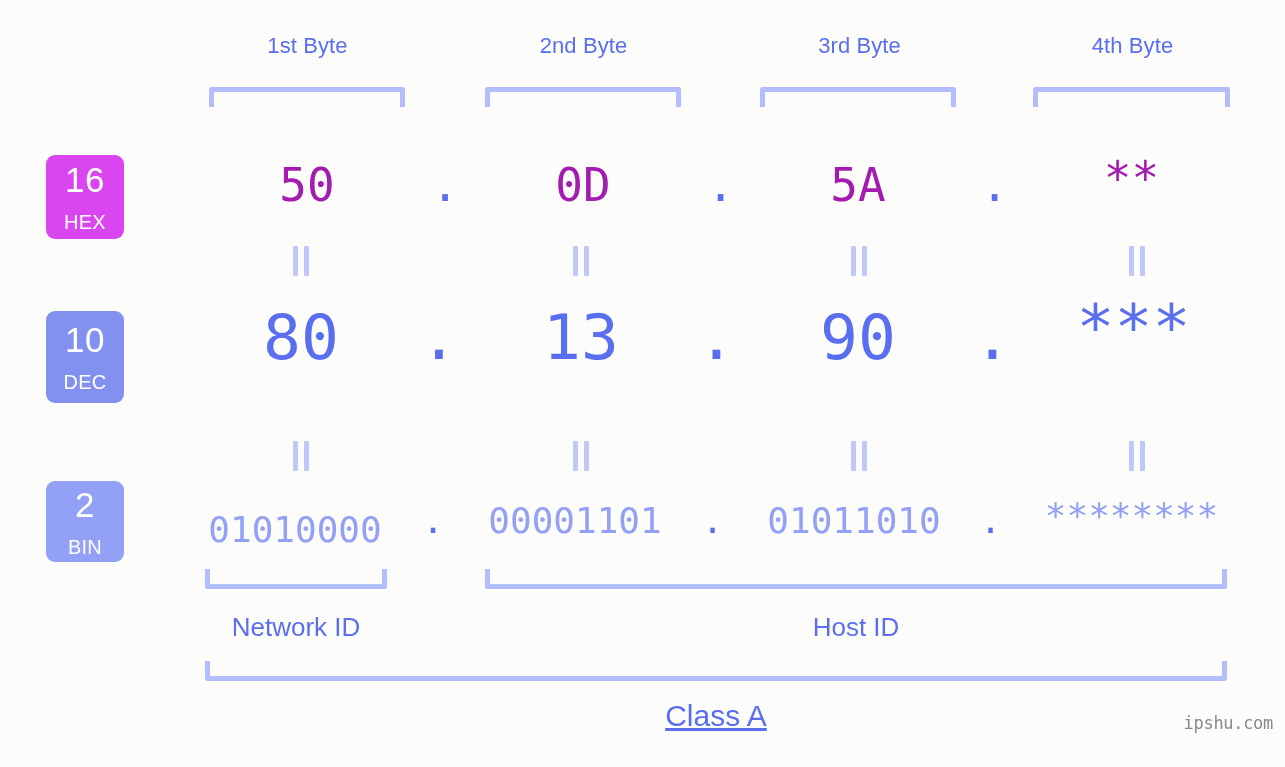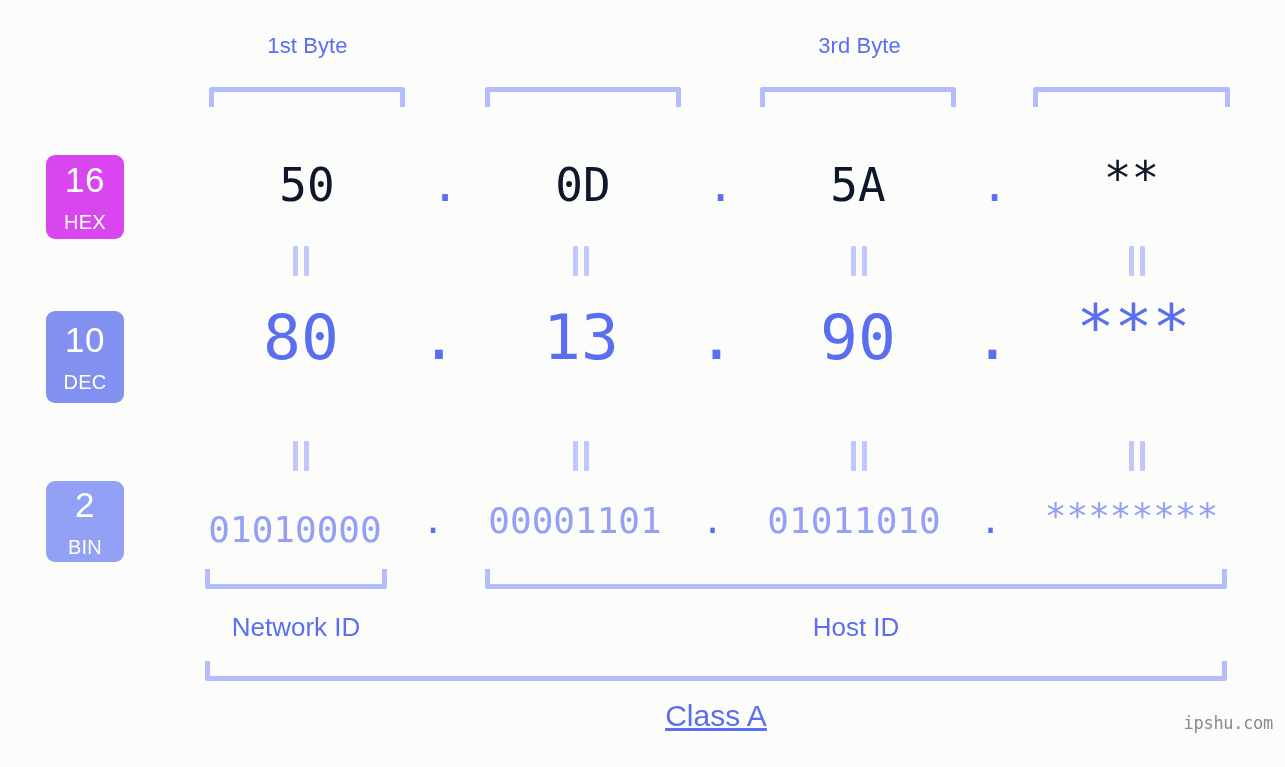--- a/index.html
+++ b/index.html
@@ -85,21 +85,21 @@
     line-height: 1;
   }
   .dot {
     position: absolute;
     text-align: center;
     font-family: "DejaVu Sans Mono", monospace;
     line-height: 1;
   }
 
   
-  .row-hex .cell, .row-hex .dot { color: #0f172a; font-size: 46px; }
+  .row-hex .cell, .row-hex .dot { color: #a21caf; font-size: 46px; }
   .row-hex .dot { color: #5a6ef0; }
 
   
   .row-dec .cell, .row-dec .dot { color: #5a6ef0; font-size: 63px; }
 
   
   .row-bin .cell, .row-bin .dot { color: #93a0f5; font-size: 36px; }
   .row-bin .dot { color: #5a6ef0; }
 
   
@@ -146,21 +146,23 @@
     font-family: "DejaVu Sans Mono", monospace;
     letter-spacing: -.3px;
   }
 </style>
 </head>
 <body>
 
 <div class="stage">
 
   <div class="byte-label" style="left:210px;width:195px;">1st Byte</div>
+  <div class="byte-label" style="left:486px;width:195px;">2nd Byte</div>
   <div class="byte-label" style="left:762px;width:195px;">3rd Byte</div>
+  <div class="byte-label" style="left:1035px;width:195px;">4th Byte</div>
 
   <div class="bracket down" style="left:209px;top:87px;width:196px;"></div>
   <div class="bracket down" style="left:485px;top:87px;width:196px;"></div>
   <div class="bracket down" style="left:760px;top:87px;width:196px;"></div>
   <div class="bracket down" style="left:1033px;top:87px;width:197px;"></div>
 
   <div class="badge" style="top:155px;height:84px;background:#d946ef;">
     <span class="num">16</span>
     <span class="nm">HEX</span>
   </div>

